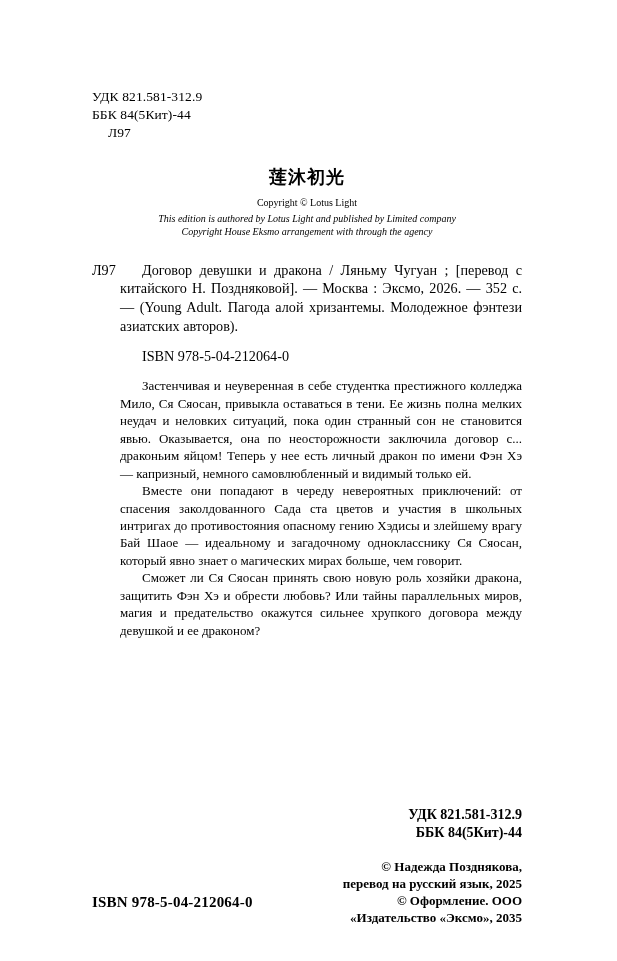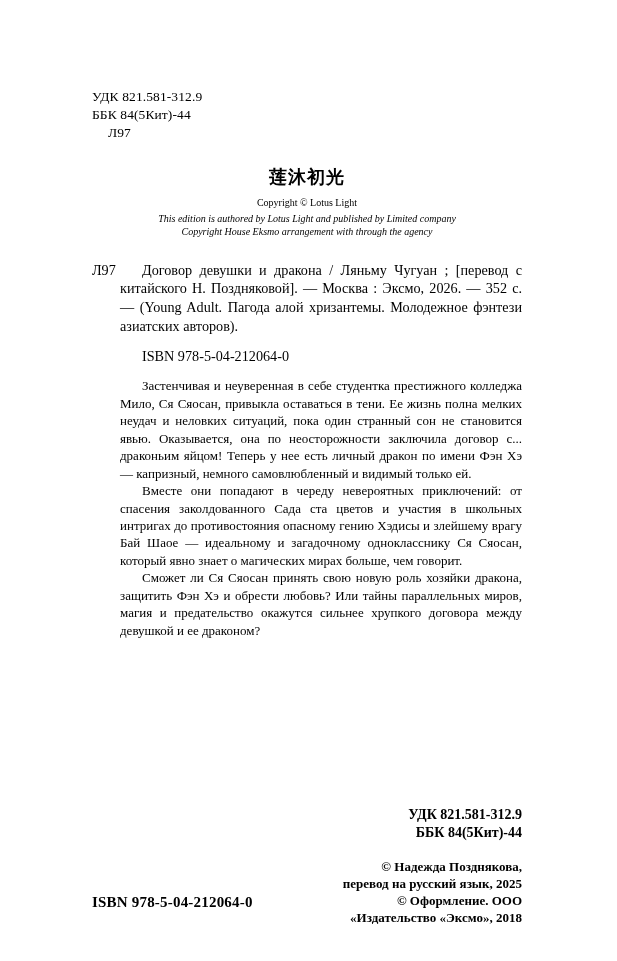--- a/index.html
+++ b/index.html
@@ -199,19 +199,19 @@
 
     <div class="udk-bottom">
       <span>УДК 821.581-312.9</span>
       <span>ББК 84(5Кит)-44</span>
     </div>
 
     <div class="rights">
       <span>© Надежда Позднякова,</span>
       <span class="light">перевод на русский язык, 2025</span>
       <span>© Оформление. ООО</span>
-      <span class="light">«Издательство «Эксмо», 2018</span>
+      <span class="light">«Издательство «Эксмо», 2035</span>
     </div>
 
     <div class="isbn-bottom">ISBN 978-5-04-212064-0</div>
 
   </div>
 </div>
 
 </body></html>

